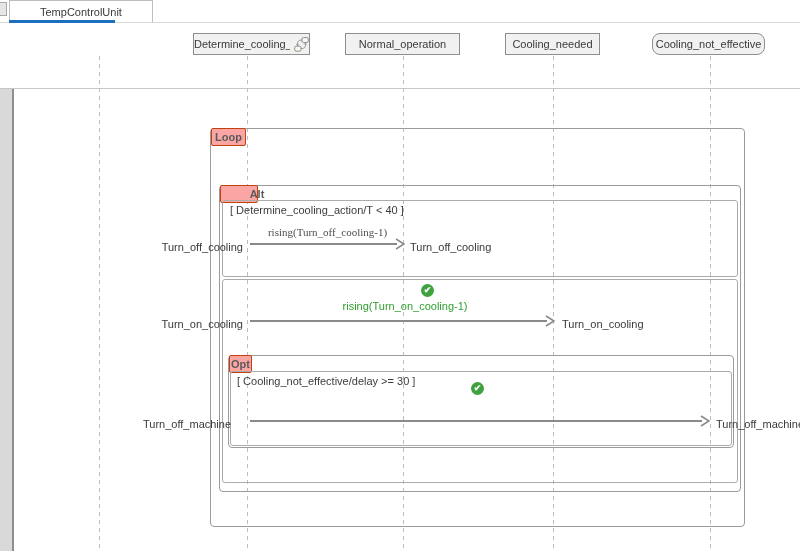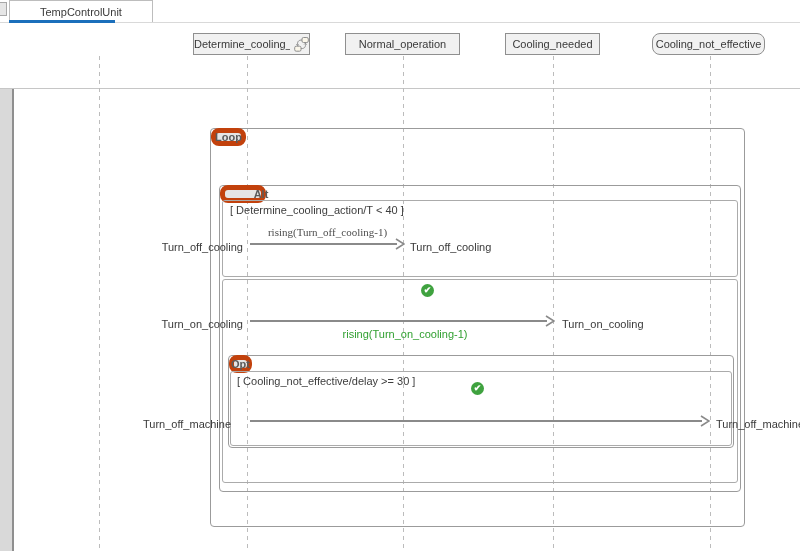--- a/index.html
+++ b/index.html
@@ -27,29 +27,29 @@
   
   .hsep { position:absolute; left:0; top:88px; width:800px; height:1px; background:#c6c6c6; }
   .gutter { position:absolute; left:0; top:89px; width:14px; height:462px;
             background:#d9d9d9; border-right:2px solid #8f8f8f; }
   
   .lifeline { position:absolute; width:1px; top:56px; height:495px;
     background:repeating-linear-gradient(to bottom,#bcbcbc 0 4px,transparent 4px 8px); }
   
   .frame { position:absolute; border:1px solid #9b9b9b; border-radius:4px; background:transparent; }
   .operand { position:absolute; border:1px solid #ababab; border-radius:3px; background:transparent; }
-  .frag-label { position:absolute; background:#e5e5e5; border:5px solid #c2410c;
-                border-radius:8px; color:#5a5a5a; font-weight:bold;
+  .frag-label { position:absolute; background:#fca5a5; border:1px solid #c2410c;
+                border-radius:2px; color:#5a5a5a; font-weight:bold;
                 display:flex; align-items:center; justify-content:center; }
   .guard { position:absolute; color:#3c3c3c; white-space:nowrap; }
   
   .msg-line { position:absolute; height:2px; background:#8a8a8a; }
   .msg-head { position:absolute; width:10px; height:12px; }
   .msg-label { position:absolute; text-align:center; color:#4d4d4d; white-space:nowrap; }
-  .msg-label.green { color:#31a031;margin-top:28px; }
+  .msg-label.green { color:#31a031; }
   .evt-label { position:absolute; color:#3a3a3a; white-space:nowrap; }
   .evt-label.right-align { text-align:right; }
   .check { position:absolute; width:13px; height:13px; border-radius:50%;
            background:#3fa23f; color:#fff; font-size:9px; line-height:13px;
            text-align:center; font-weight:bold;
            box-shadow:0 0 0 1px #ffffff; }
   .icon-box { flex:0 0 auto; display:block; }
 </style>
 </head>
 <body>

